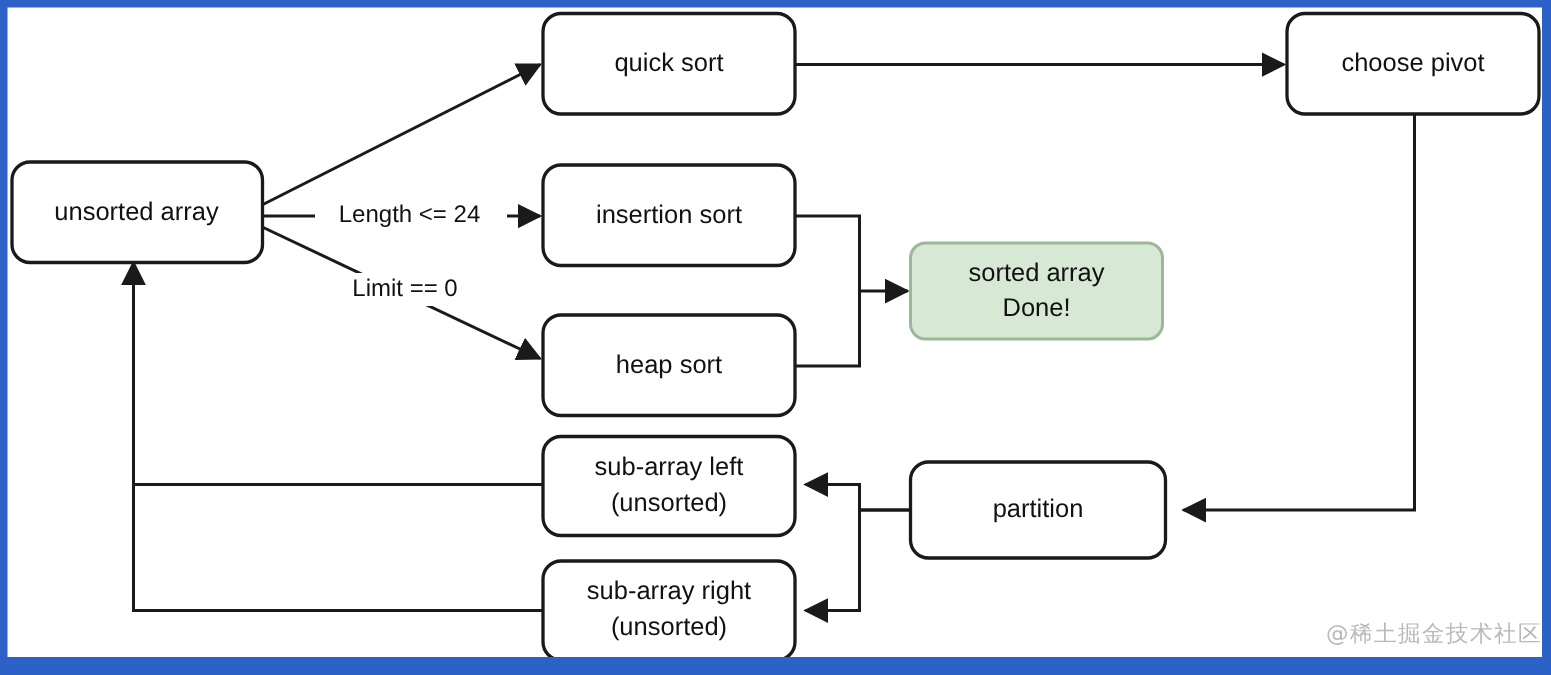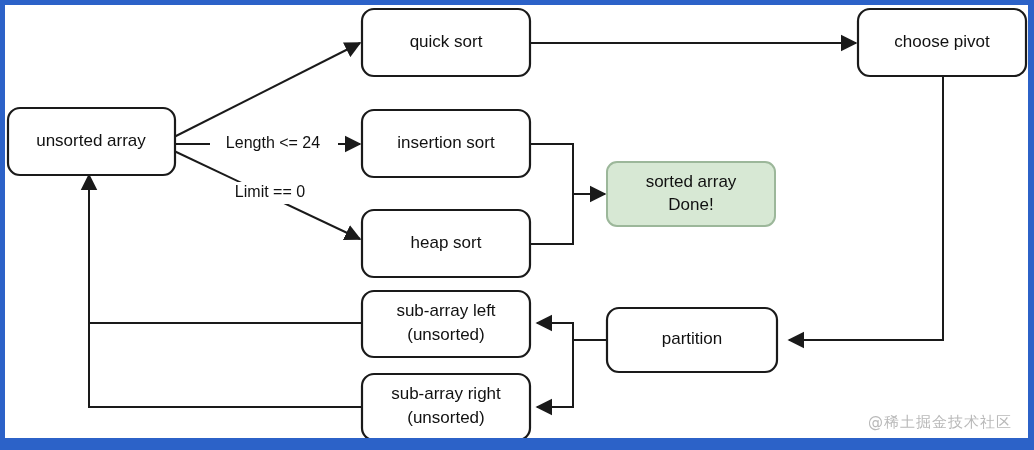--- a/index.html
+++ b/index.html
@@ -25,21 +25,21 @@
     font-size:17px;fill:#111111;text-anchor:middle;
     dominant-baseline:middle;
   }
   .edge-label{
     font-family:"Liberation Sans","DejaVu Sans",sans-serif;
     font-size:16px;fill:#111111;text-anchor:middle;
     dominant-baseline:middle;
   }
   .link{fill:none;stroke:#1a1a1a;stroke-width:2;}
   .watermark{
-    position:absolute;right:16px;bottom:6px;
+    position:absolute;right:0;bottom:6px;
     font-family:"DejaVu Sans","Liberation Sans",sans-serif;
     font-size:15px;color:#b9b9b9;letter-spacing:1px;
     white-space:nowrap;user-select:none;
   }
 </style>
 </head>
 <body>
 
 <div id="frame">
 

